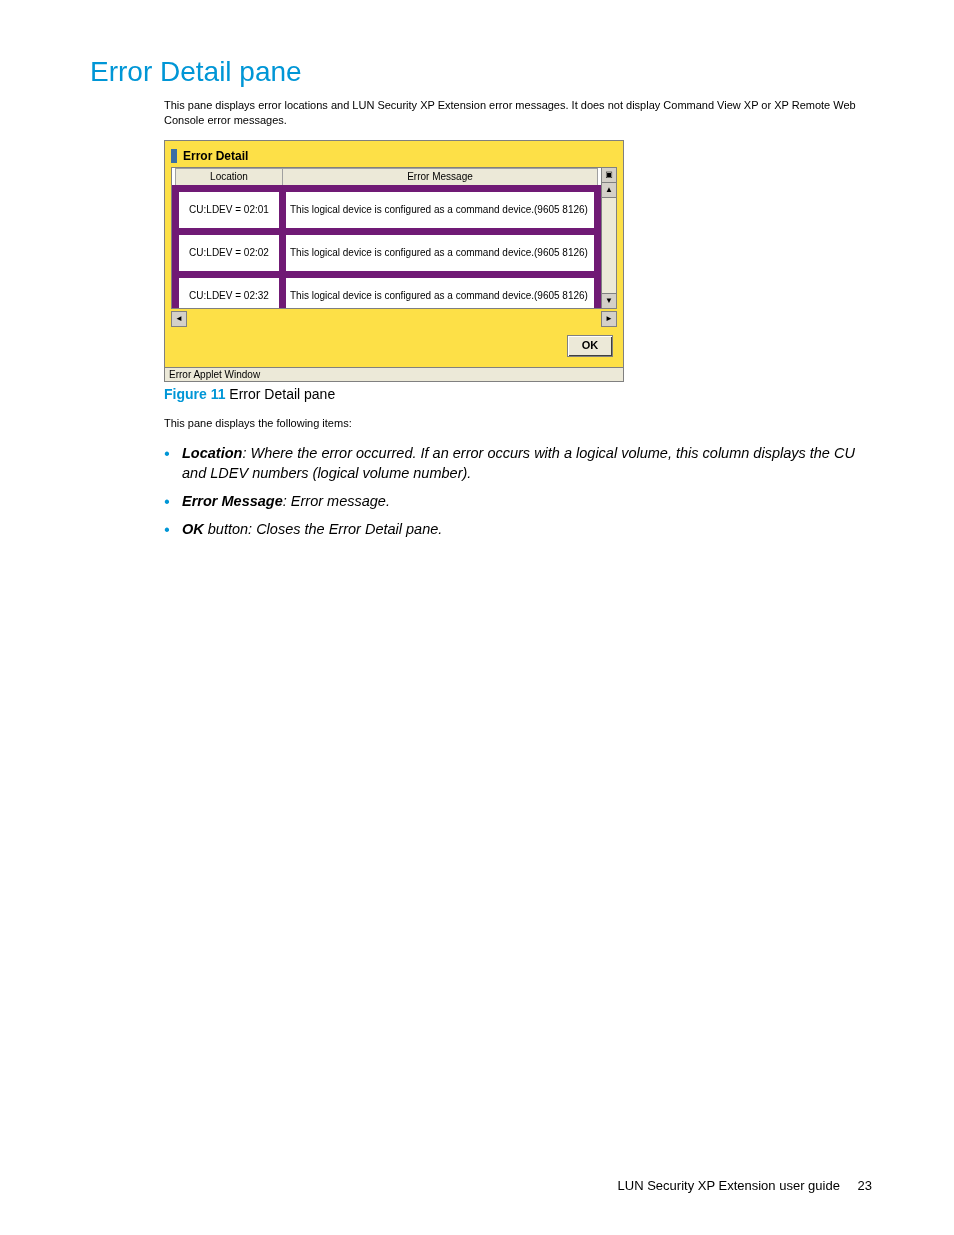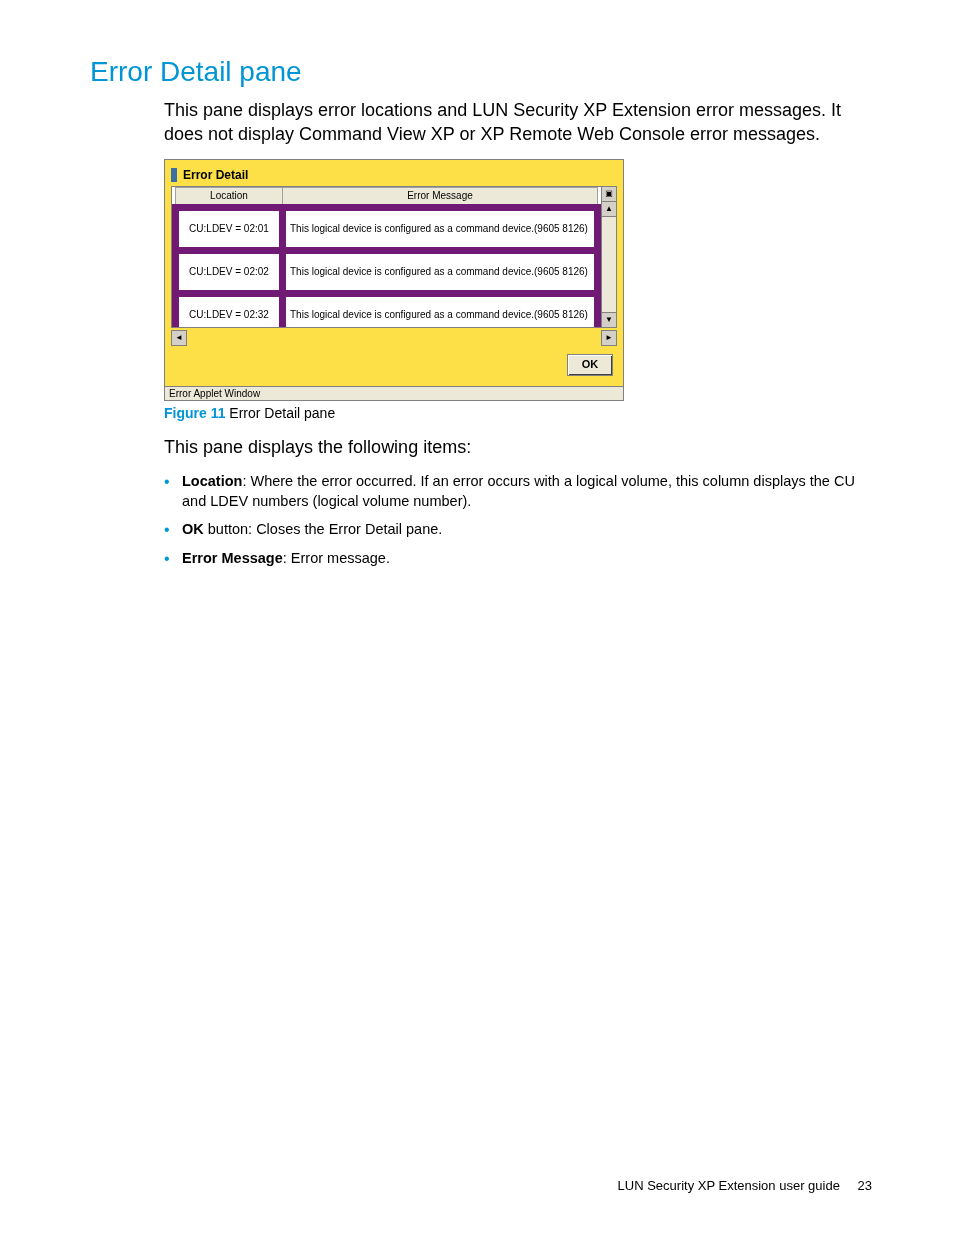--- a/index.html
+++ b/index.html
@@ -23,21 +23,21 @@
   h1.section-title {
     font-family: Arial, Helvetica, sans-serif;
     font-weight: 300;
     font-size: 28px;
     color: #0096d6;
     margin: 0 0 10px 0;
   }
   .body-text {
     margin: 0 0 12px 0;
     line-height: 1.35;
-    font-size: 18px;
+    font-size: 11px;
   }
   .indent {
     margin-left: 74px;
   }
 
   
   .applet {
     width: 460px;
     border: 1px solid #808080;
     background: #fde047;
@@ -167,20 +167,21 @@
   }
   .figure-caption .fig-label {
     color: #0096d6;
     font-weight: bold;
   }
 
   ul.bullets {
     list-style: none;
     padding: 0;
     margin: 6px 0 0 0;
+    font-style: italic;
   }
   ul.bullets li {
     position: relative;
     padding-left: 18px;
     margin-bottom: 8px;
     line-height: 1.4;
     font-size: 14.5px;
   }
   ul.bullets li::before {
     content: "•";
@@ -264,24 +265,24 @@
       <span>Error Detail pane</span>
     </p>
 
     <p class="body-text">This pane displays the following items:</p>
 
     <ul class="bullets">
       <li>
         <b>Location</b><span>: Where the error occurred. If an error occurs with a logical volume, this column displays the CU and LDEV numbers (logical volume number).</span>
       </li>
       <li>
-        <b>OK</b><span> button: Closes the Error Detail pane.</span>
+        <b>Error Message</b><span>: Error message.</span>
       </li>
       <li>
-        <b>Error Message</b><span>: Error message.</span>
+        <b>OK</b><span> button: Closes the Error Detail pane.</span>
       </li>
     </ul>
   </div>
 
   <div class="footer">
     <span>LUN Security XP Extension user guide</span>
     <span class="pagenum">23</span>
   </div>
 </div>
 

